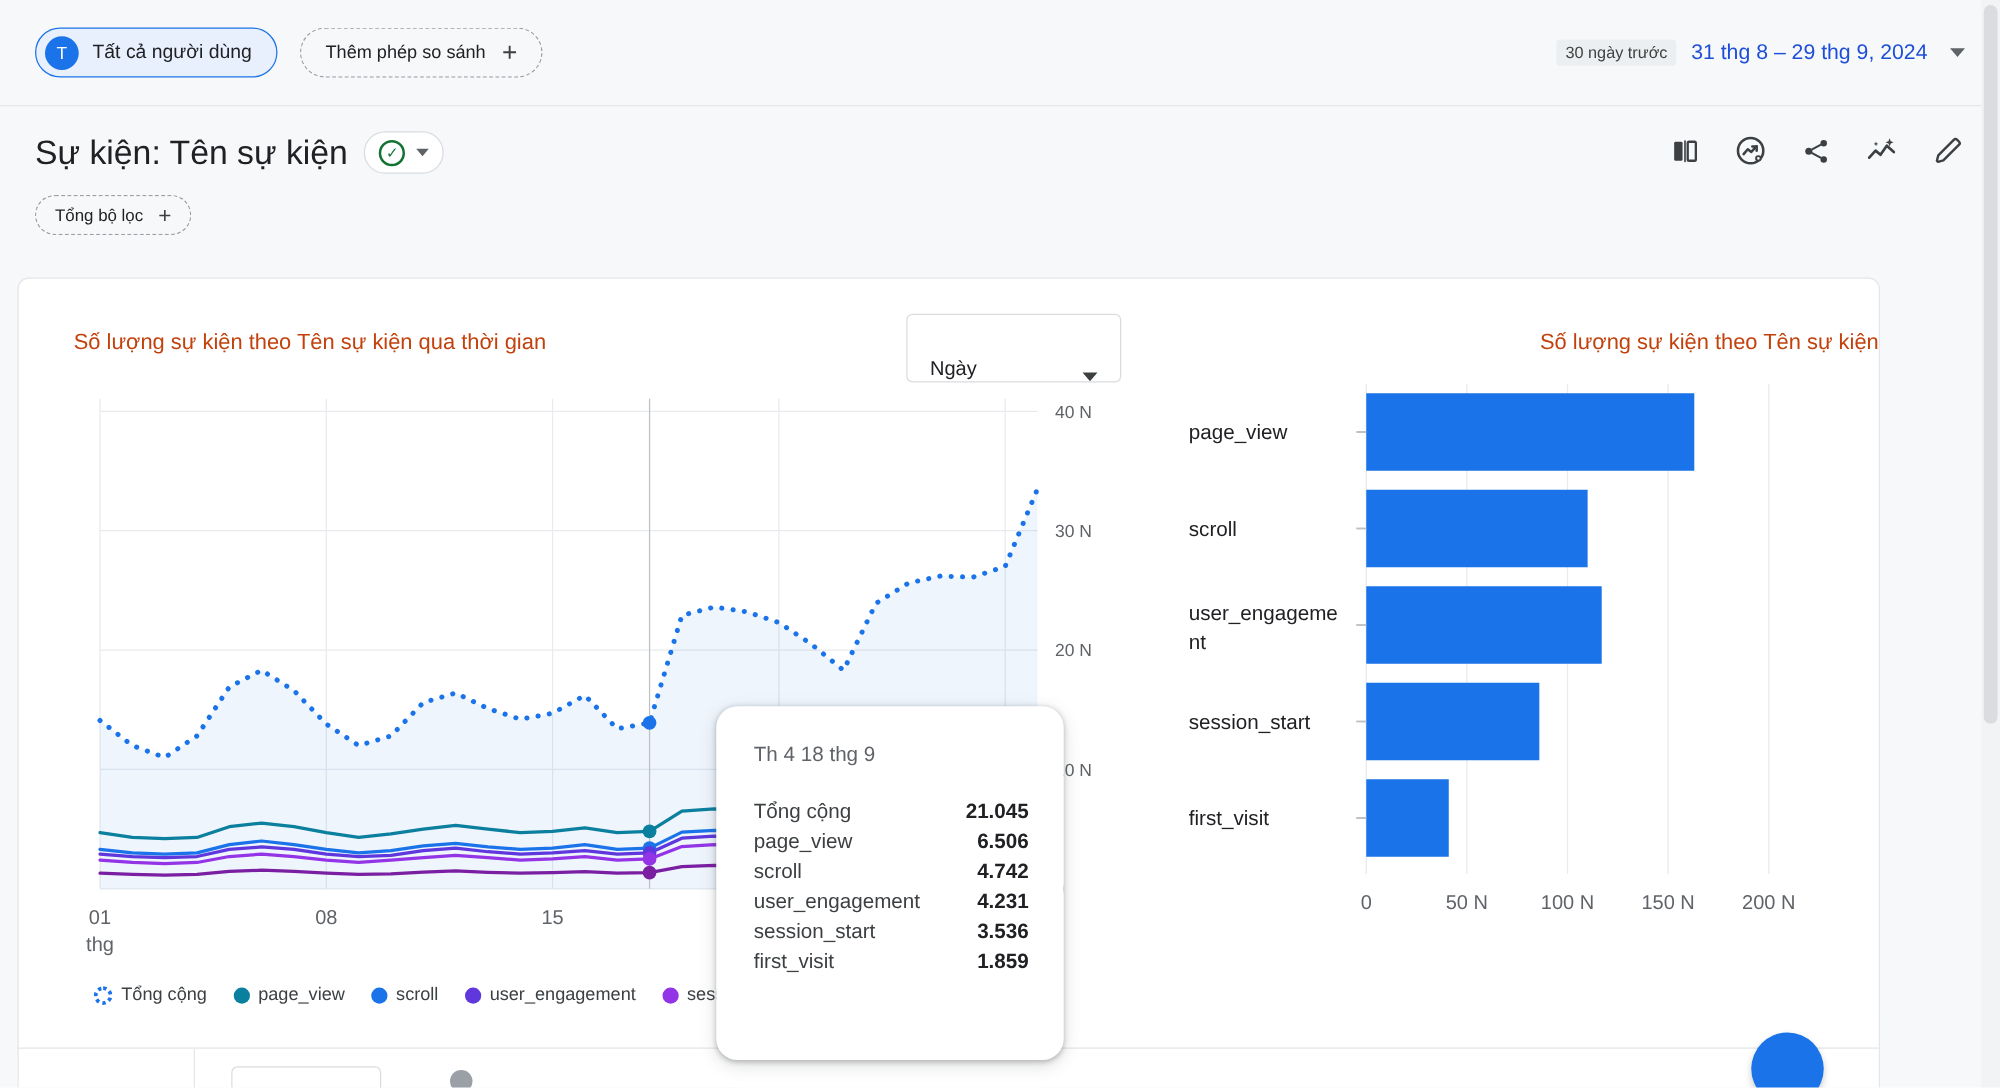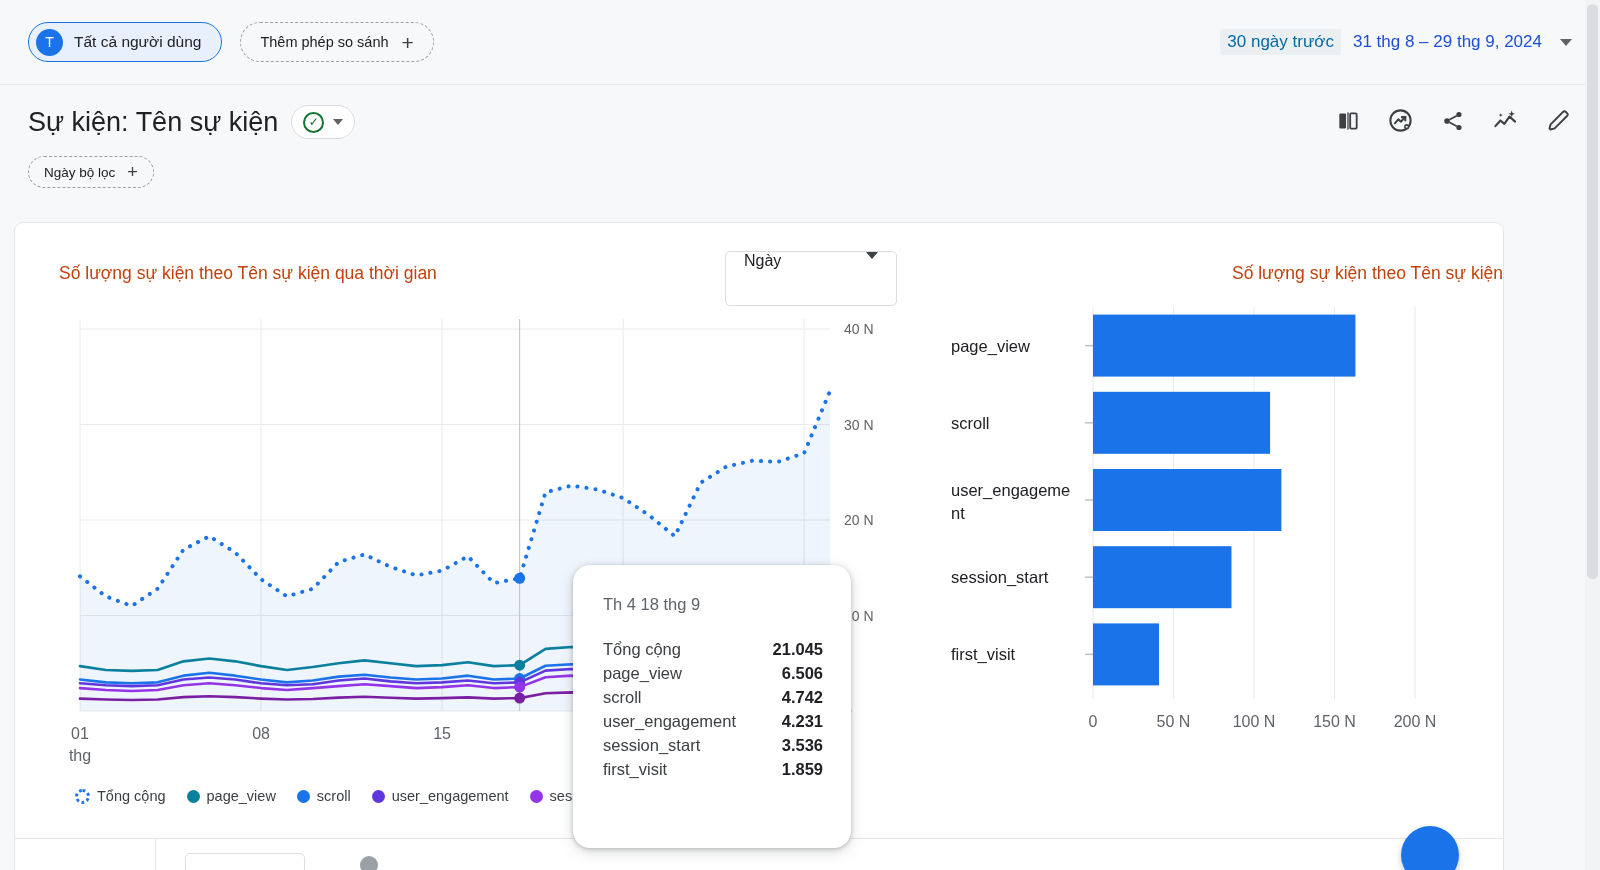--- a/index.html
+++ b/index.html
@@ -39,22 +39,22 @@
     background:transparent; cursor:pointer;
     font-size:14.5px; color:#202124;justify-content:flex-end;
   }
   .plus { font-size:21px; font-weight:300; color:#3c4043; line-height:1; }
 
   .daterange {
     position:absolute; right:28px; top:50%; transform:translateY(-50%);
     display:flex; align-items:center; gap:12px; cursor:pointer;
   }
   .dr-badge {
-    background:#eceff1; color:#0369a1;
-    font-size:17px; padding:3px 7px; border-radius:3px;text-align:right;
+    background:#eceff1; color:#404040;
+    font-size:13px; padding:3px 7px; border-radius:3px;text-align:right;
   }
   .dr-text { font-size:17px; color:#1d4ed8; }
   .caret {
     width:0;height:0;border-left:6px solid transparent;border-right:6px solid transparent;
     border-top:7px solid #5f6368; margin-left:6px;
   }
 
   
   .titlerow { padding:20px 28px 0 28px; position:relative; }
   .title-line { display:flex; align-items:center; gap:13px; }
@@ -97,21 +97,21 @@
   .card-inner { display:flex; height:100%; }
   .panel-left  { width:920px; padding:28px 0 0 44px; position:relative; }
   .panel-right { flex:1; padding:28px 0 0 16px; position:relative;text-align:right; }
 
   .panel-head { display:flex; align-items:flex-start; }
   .panel-title { font-size:17.5px; color:#c2410c; margin-top:12px; }
   .select-day {
     margin-left:auto; margin-right:38px;
     width:172px; height:55px;
     border:1px solid #dadce0; border-radius:5px;
-    display:flex; align-items:flex-start; padding:0 18px;
+    display:flex; align-items:flex-end; padding:0 18px;
     font-size:16px; color:#202124; cursor:pointer; background:#fff;
   }
   .select-day .caret { margin-left:auto; border-top-color:#3c4043; }
   .tick-label { font-size:14px; fill:#5f6368; }
 
   
   .legend {
     position:absolute; left:60px; bottom:42px;
     display:flex; align-items:center; gap:9px;
     font-size:14.5px; color:#3c4043; white-space:nowrap;
@@ -180,21 +180,21 @@
 
 <div class="titlerow">
   <div class="title-line">
     <span class="page-title">Sự kiện: Tên sự kiện</span>
     <span class="title-pill">
       <span class="check-circle">✓</span>
       <span class="caret-sm"></span>
     </span>
   </div>
   <div class="chip-filter">
-    <span>Ngày bộ lọc</span>
+    <span>Tổng bộ lọc</span>
     <span class="plus">+</span>
   </div>
 
   <div class="toolicons">
     <span class="ti">
       <svg width="26" height="26" viewBox="0 0 24 24">
           <rect x="4" y="5" width="6.2" height="14" rx="1" fill="#3c4043"></rect>
           <rect x="11.4" y="4" width="1.2" height="16" fill="#3c4043"></rect>
           <rect x="14" y="5" width="6" height="14" rx="1" fill="none" stroke="#3c4043" stroke-width="1.7"></rect>
         </svg>

